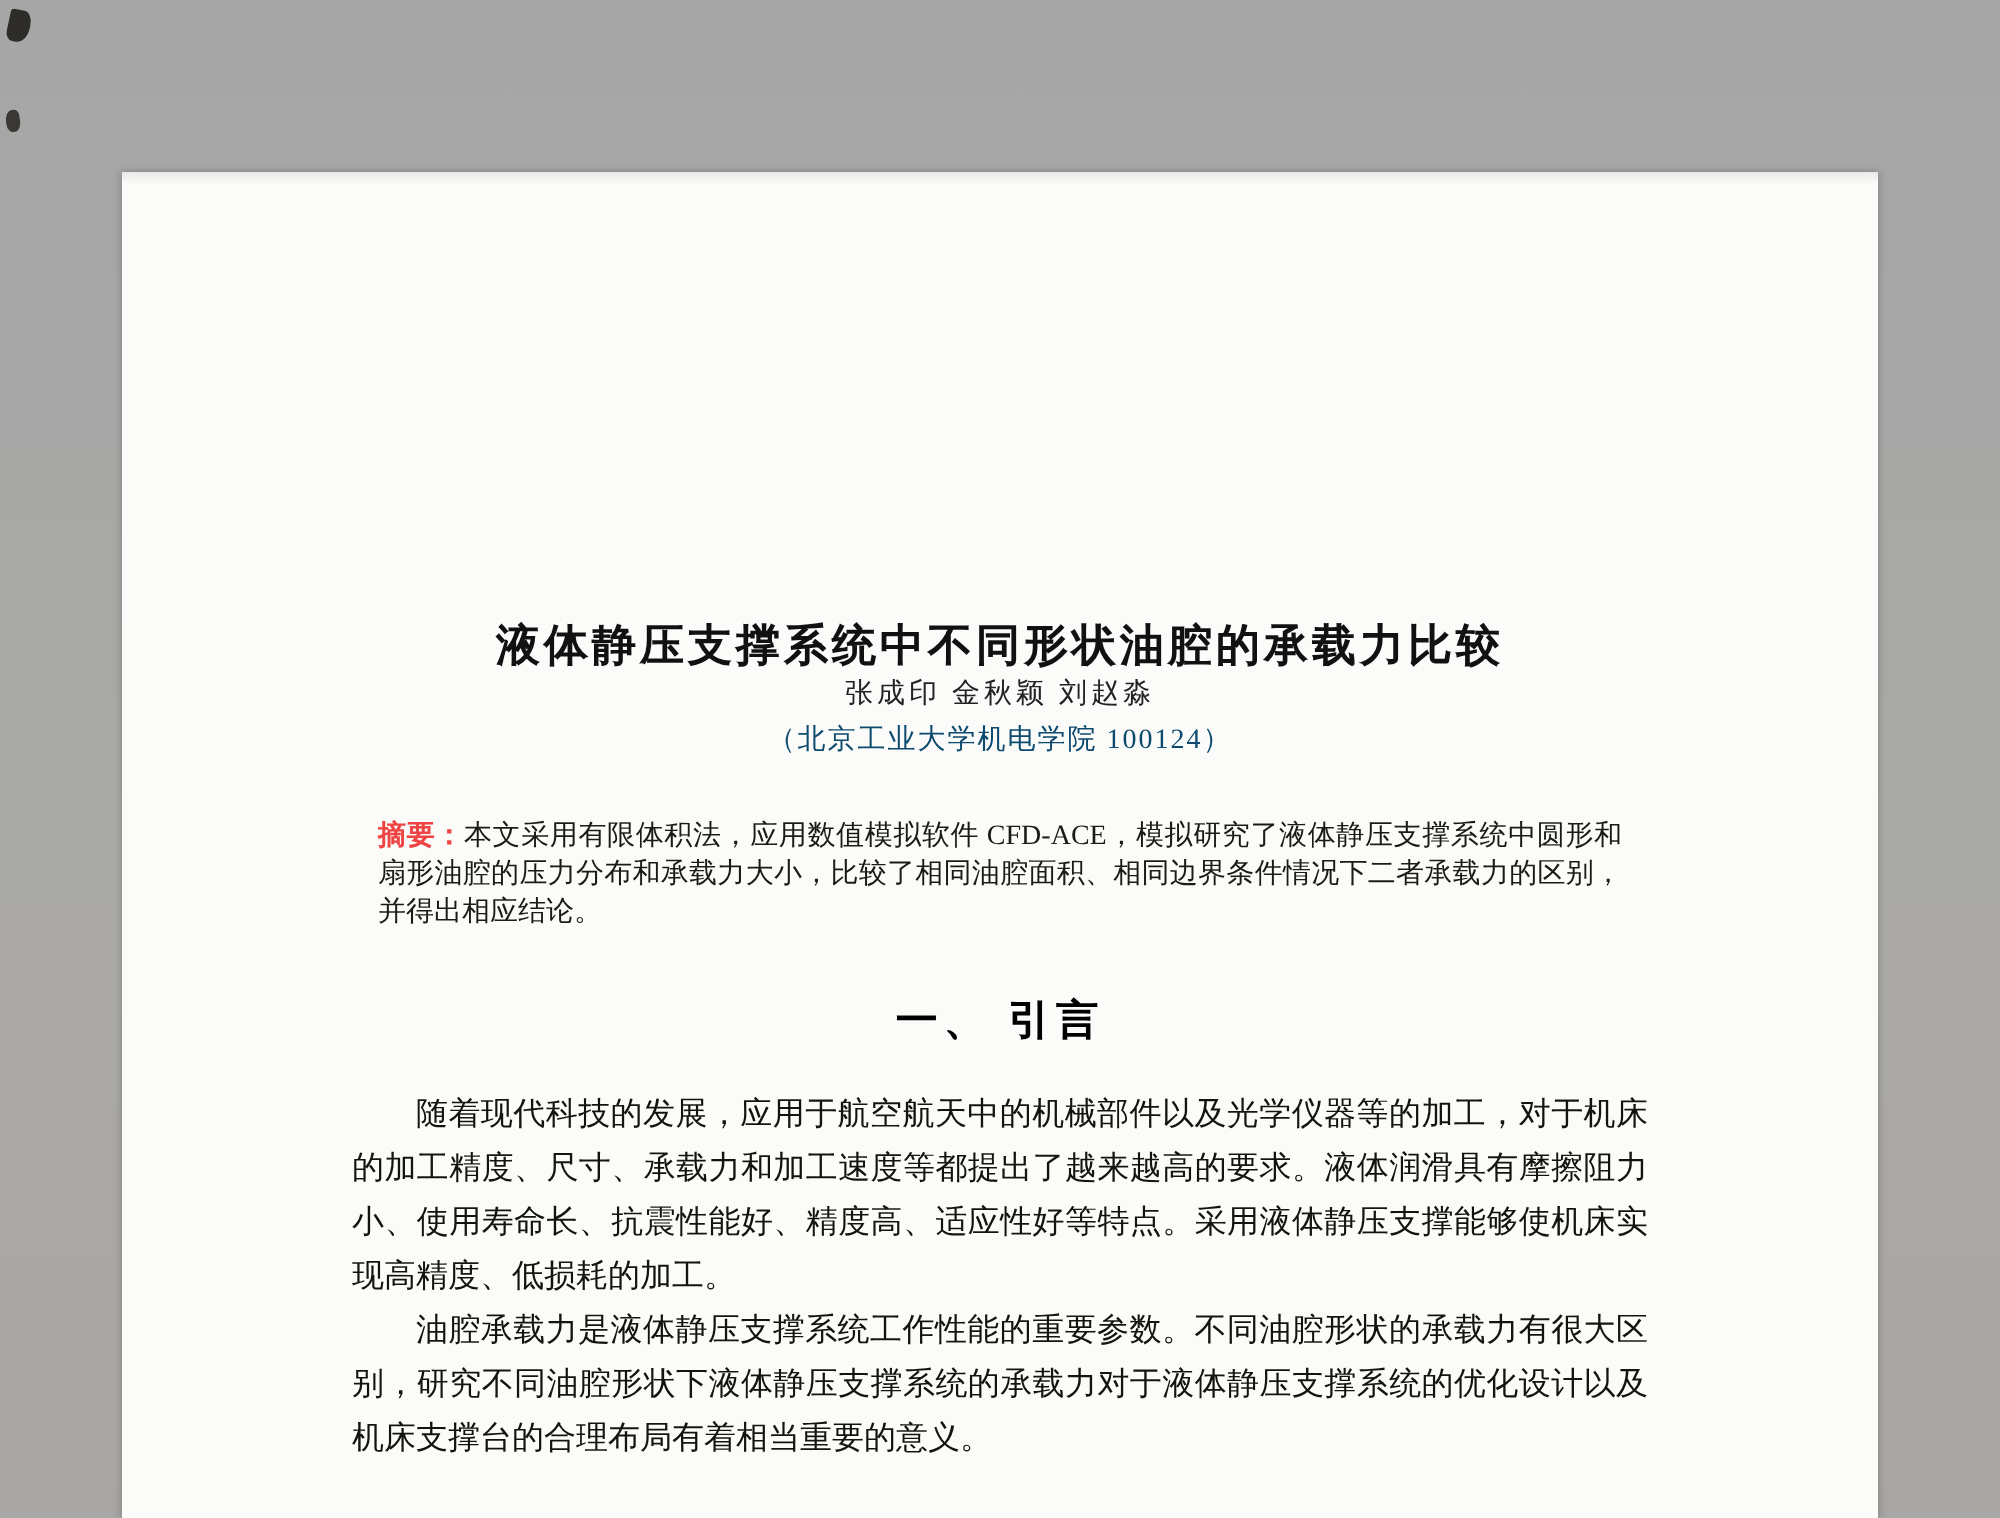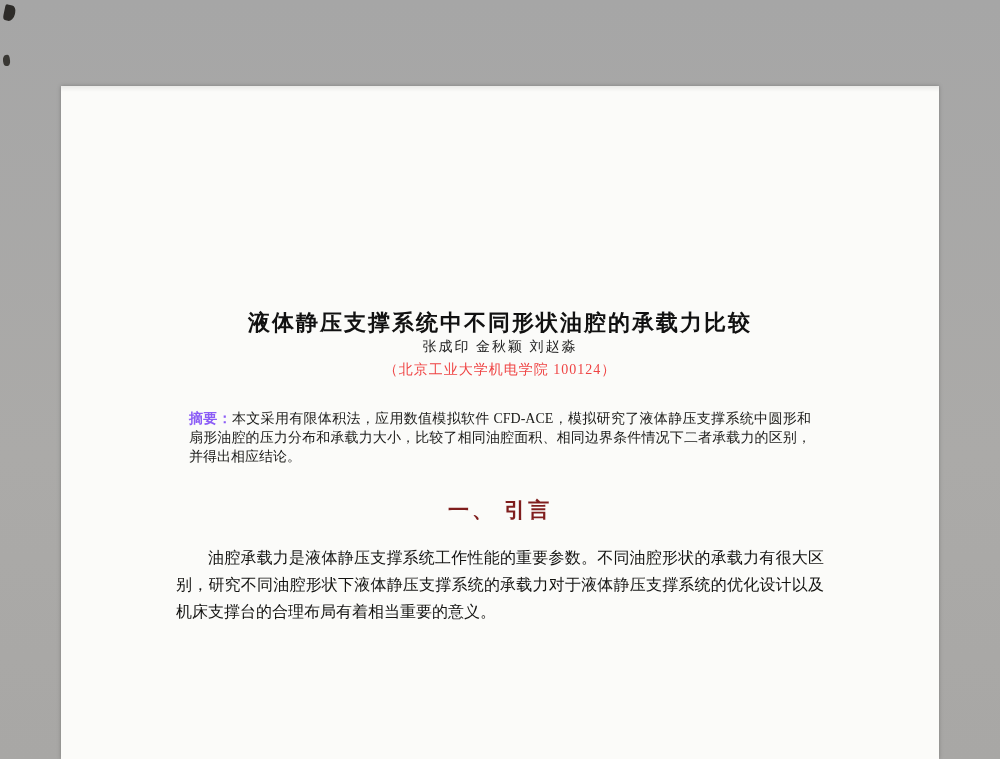--- a/index.html
+++ b/index.html
@@ -66,45 +66,45 @@
     text-align: center;
     font-size: 14px;
     letter-spacing: 2px;
     color: #222;
   }
   .affiliation {
     margin-top: 5px;
     text-align: center;
     font-size: 14px;
     letter-spacing: 1px;
-    color: #ef4444;
+    color: #0c4a6e;
   }
   .abstract {
     margin: 30px auto 0 auto;
     width: 622px;
     font-size: 14px;
     line-height: 19px;
     text-align: justify;
     color: #1a1a18;
   }
-  .abstract b, .keywords b { font-weight: bold; color: #8b5cf6; }
+  .abstract b, .keywords b { font-weight: bold; color: #ef4444; }
   .keywords {
     margin: 14px auto 0 auto;
     width: 622px;
     font-size: 14px;
     line-height: 19px;
     color: #1a1a18;
   }
   .section-heading {
     margin-top: 30px;
     text-align: center;
     font-size: 21px;
     font-weight: bold;
     letter-spacing: 3px;
-    color: #7f1d1d;
+    color: #000000;
   }
   .body-text {
     margin: 20px auto 0 auto;
     width: 648px;
     font-size: 16px;
     line-height: 27px;
     text-align: justify;
     color: #131311;
   }
   .body-text p { text-indent: 2em; }
@@ -127,18 +127,19 @@
       <div class="affiliation">（北京工业大学机电学院 100124）</div>
 
       <div class="abstract">
         <b>摘要：</b><span>本文采用有限体积法，应用数值模拟软件 CFD-ACE，模拟研究了液体静压支撑系统</span><span>中圆形和扇形油腔的压力分布和承载力大小，比较了相同油腔面积、相同边界条件情况下</span><span>二者承载力的区别，并得出相应结论。</span>
       </div>
 
 
       <div class="section-heading">一、  引言</div>
 
       <div class="body-text">
+        <p>随着现代科技的发展，应用于航空航天中的机械部件以及光学仪器等的加工，对于机床的加工精度、尺寸、承载力和加工速度等都提出了越来越高的要求。液体润滑具有摩擦阻力小、使用寿命长、抗震性能好、精度高、适应性好等特点。采用液体静压支撑能够使机床实现高精度、低损耗的加工。</p>
         <p>油腔承载力是液体静压支撑系统工作性能的重要参数。不同油腔形状的承载力有很大区别，研究不同油腔形状下液体静压支撑系统的承载力对于液体静压支撑系统的优化设计以及机床支撑台的合理布局有着相当重要的意义。</p>
       </div>
 
     </div>
   </div>
 </div>
 
 </body></html>

